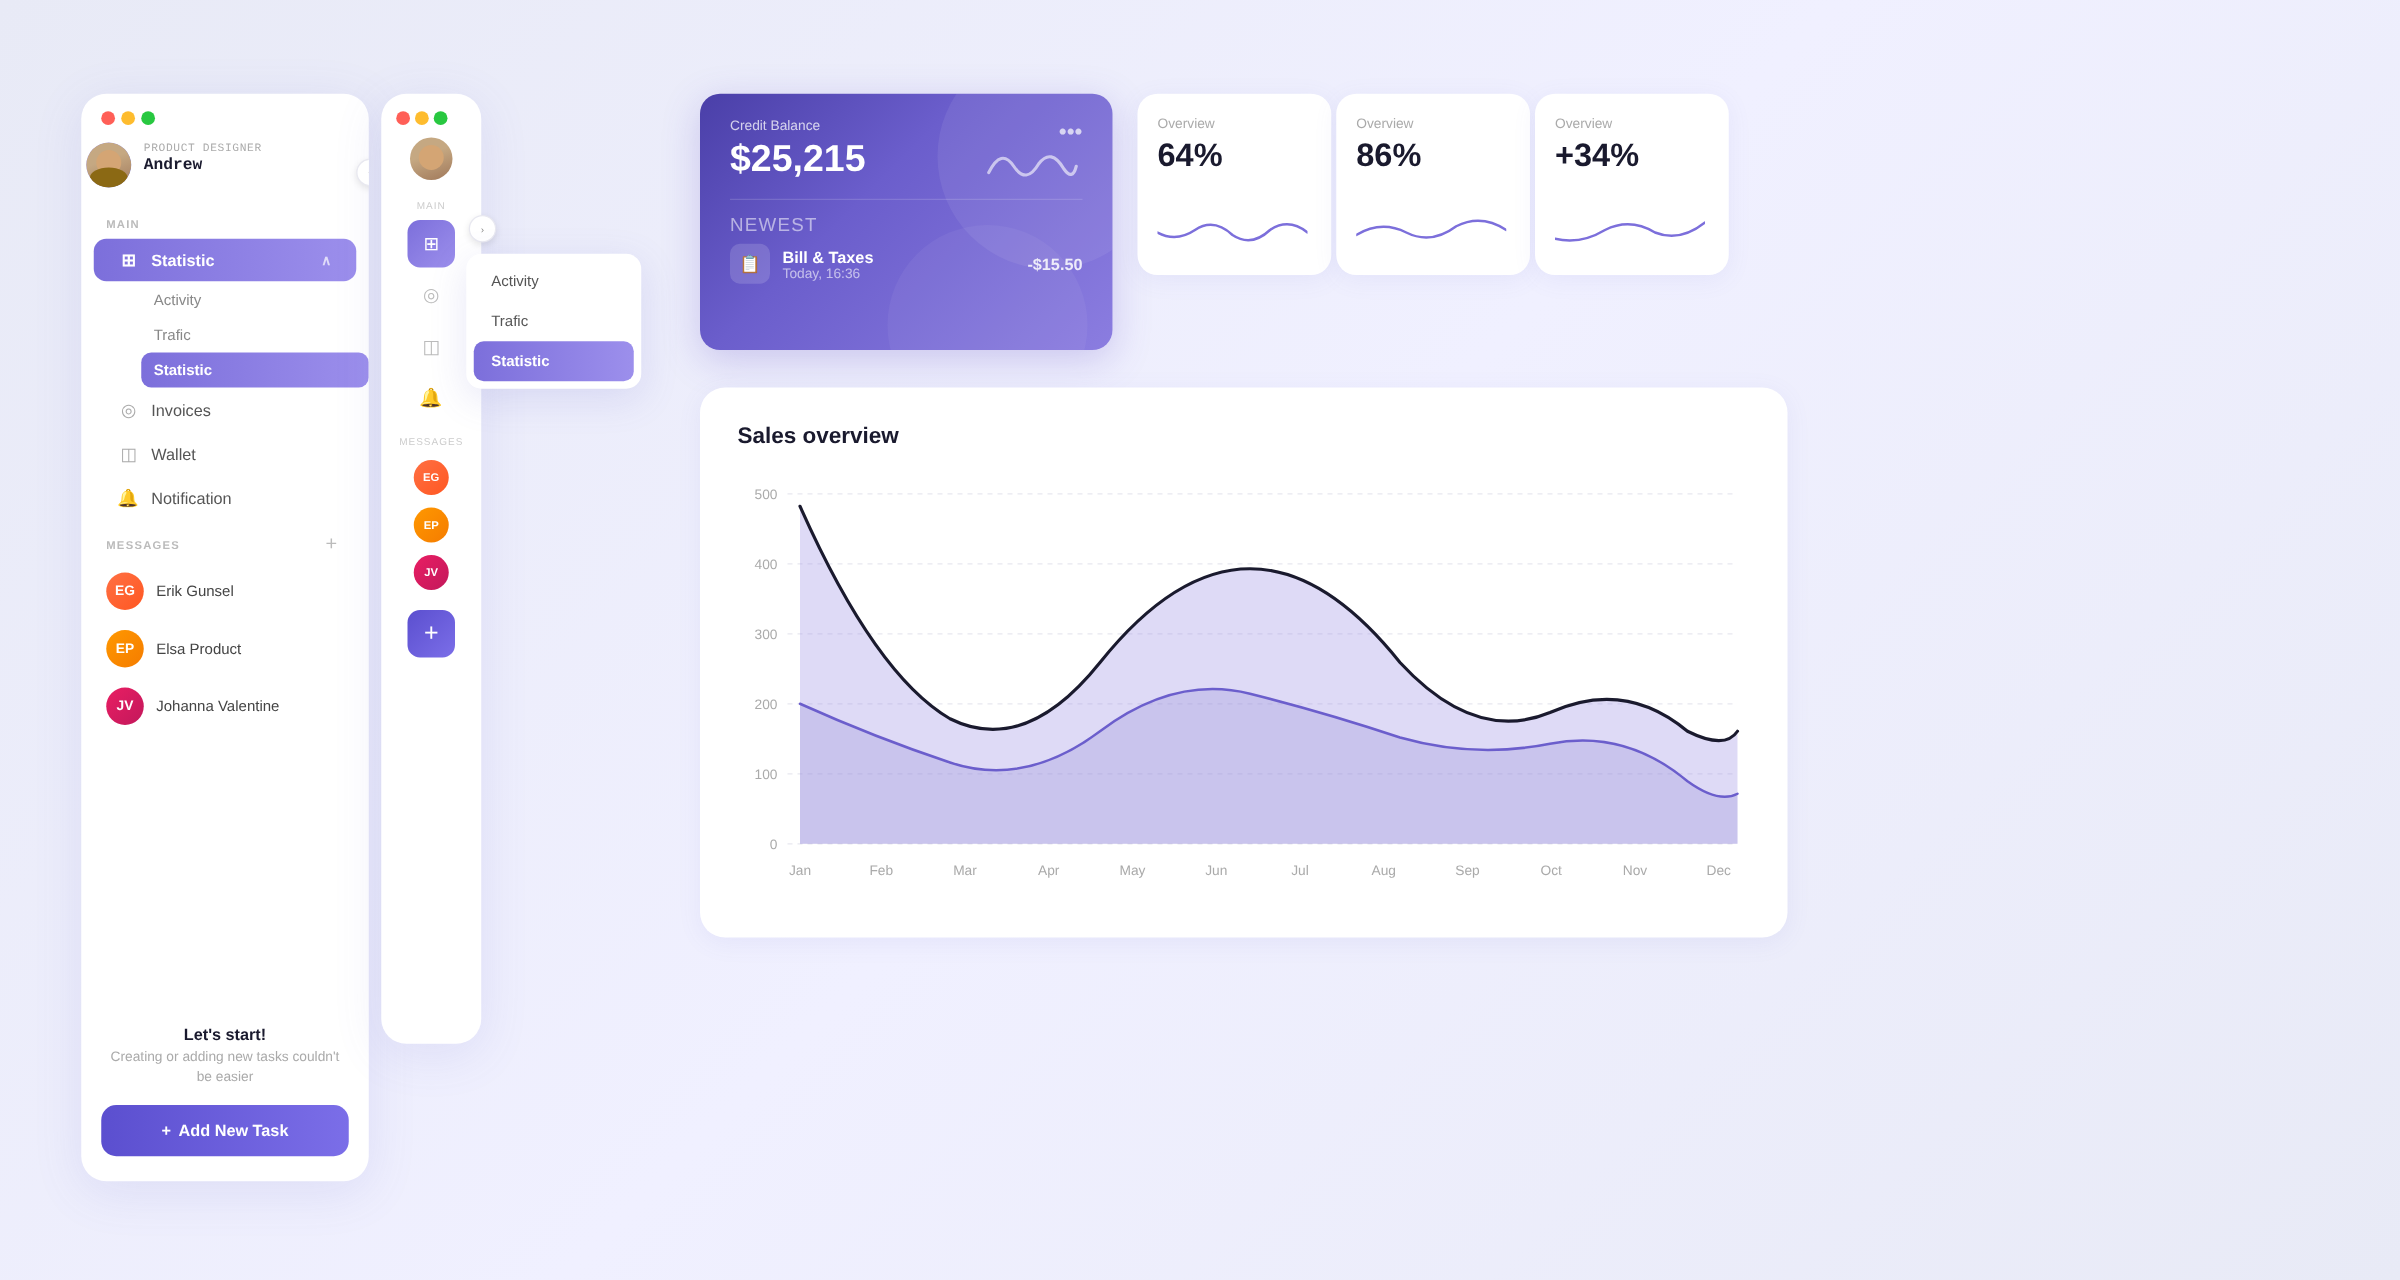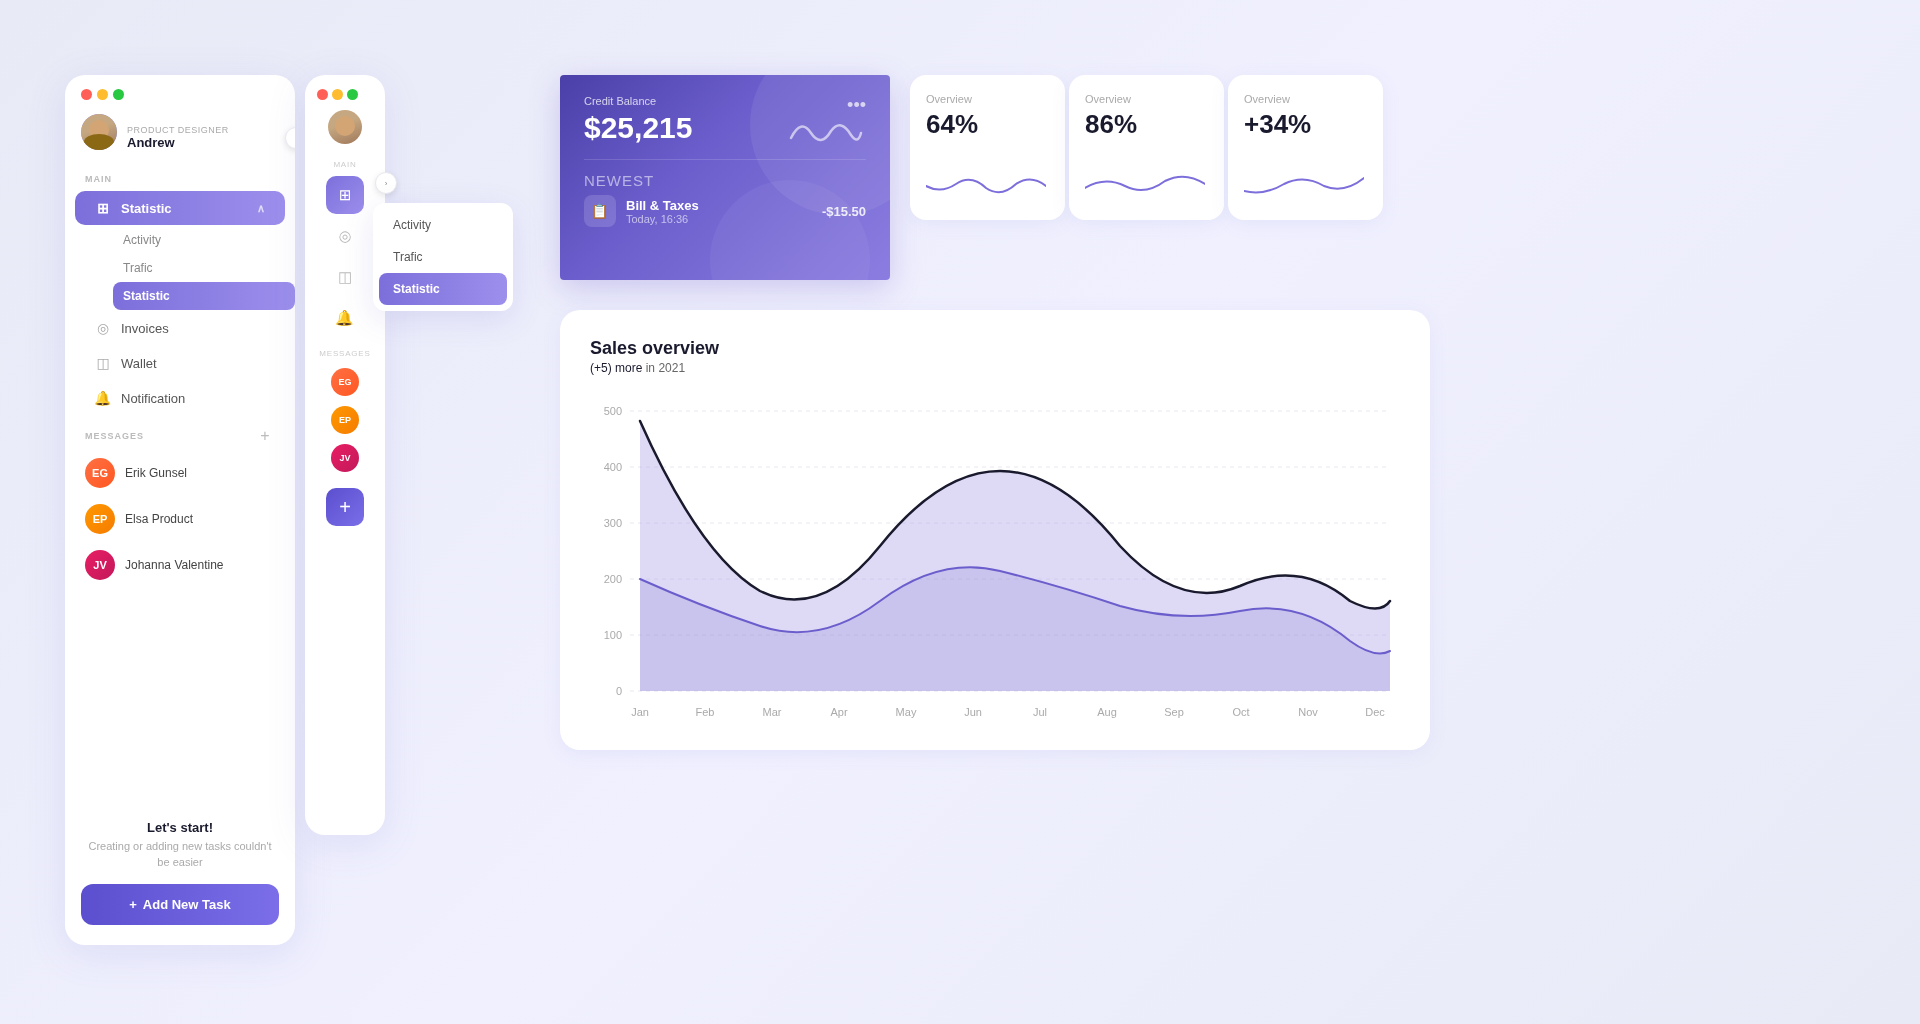--- a/index.html
+++ b/index.html
@@ -31,24 +31,25 @@
       gap: 5px;
       padding: 14px 16px 10px;
     }
     .dot { width: 11px; height: 11px; border-radius: 50%; }
     .dot-red { background: #ff5f57; }
     .dot-yellow { background: #febc2e; }
     .dot-green { background: #28c840; }
 
     .user-section {
       display: flex;
-      align-items: flex-end;
+      align-items: flex-start;
       gap: 10px;
-      padding: 4px 16px 16px;
+      padding: 4px 4px 16px;
       position: relative;
+      font-family: Liberation Mono, monospace;
     }
     .avatar {
       width: 36px;
       height: 36px;
       border-radius: 50%;
       background: linear-gradient(135deg, #b39ddb, #7986cb);
       display: flex;
       align-items: center;
       justify-content: center;
       overflow: hidden;
@@ -323,21 +324,21 @@
     }
 
     
     .credit-card {
       position: absolute;
       left: 560px;
       top: 75px;
       width: 330px;
       height: 205px;
       background: linear-gradient(135deg, #4a3fa8 0%, #6b5ecc 40%, #8b7de0 100%);
-      border-radius: 4px;
+      border-radius: 16px;
       padding: 20px 24px;
       box-shadow: 0 8px 30px rgba(100,80,200,0.25);
       overflow: hidden;
     }
     .credit-card::before {
       content: '';
       position: absolute;
       top: -40px; right: -40px;
       width: 180px; height: 180px;
       background: rgba(255,255,255,0.07);
@@ -604,24 +605,20 @@
       <svg width="120" height="36" viewBox="0 0 120 36">
         <path d="M0,25 Q20,30 40,18 Q60,8 80,20 Q100,28 120,12" fill="none" stroke="#7c6fdb" stroke-width="2" stroke-linecap="round"></path>
       </svg>
     </div>
   </div>
 </div>
 
 <div class="sales-chart">
   <div>
     <div class="sales-title">Sales overview</div>
-    <div class="sales-subtitle">
-      <span>(+5) more</span>
-      <span style="color:#666; font-weight:400;"> in 2021</span>
-    </div>
   </div>
   <div class="chart-area">
     <svg width="100%" height="100%" viewBox="0 0 810 340" preserveAspectRatio="none">
 
       <line x1="40" y1="20" x2="800" y2="20" stroke="#e8e8f0" stroke-width="1" stroke-dasharray="4,4"></line>
       <line x1="40" y1="76" x2="800" y2="76" stroke="#e8e8f0" stroke-width="1" stroke-dasharray="4,4"></line>
       <line x1="40" y1="132" x2="800" y2="132" stroke="#e8e8f0" stroke-width="1" stroke-dasharray="4,4"></line>
       <line x1="40" y1="188" x2="800" y2="188" stroke="#e8e8f0" stroke-width="1" stroke-dasharray="4,4"></line>
       <line x1="40" y1="244" x2="800" y2="244" stroke="#e8e8f0" stroke-width="1" stroke-dasharray="4,4"></line>
       <line x1="40" y1="300" x2="800" y2="300" stroke="#e8e8f0" stroke-width="1" stroke-dasharray="4,4"></line>

